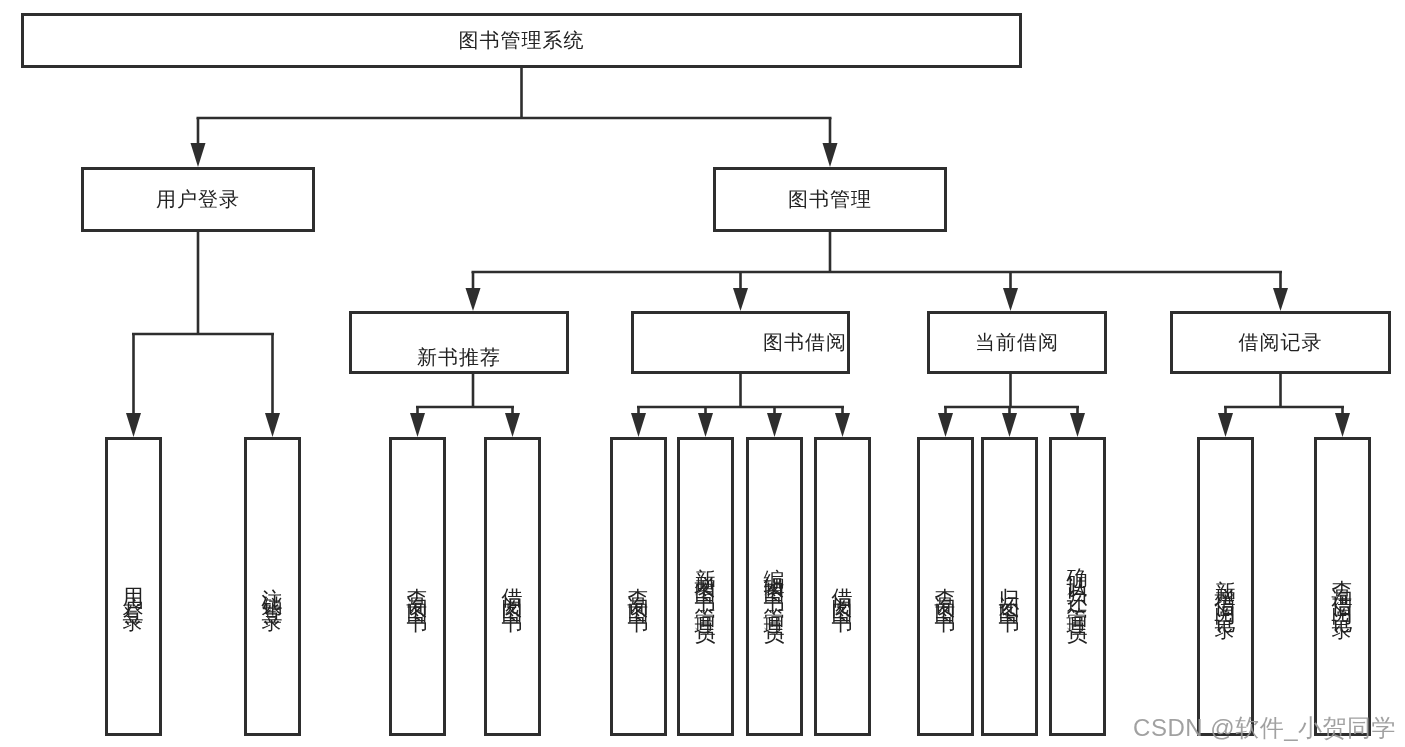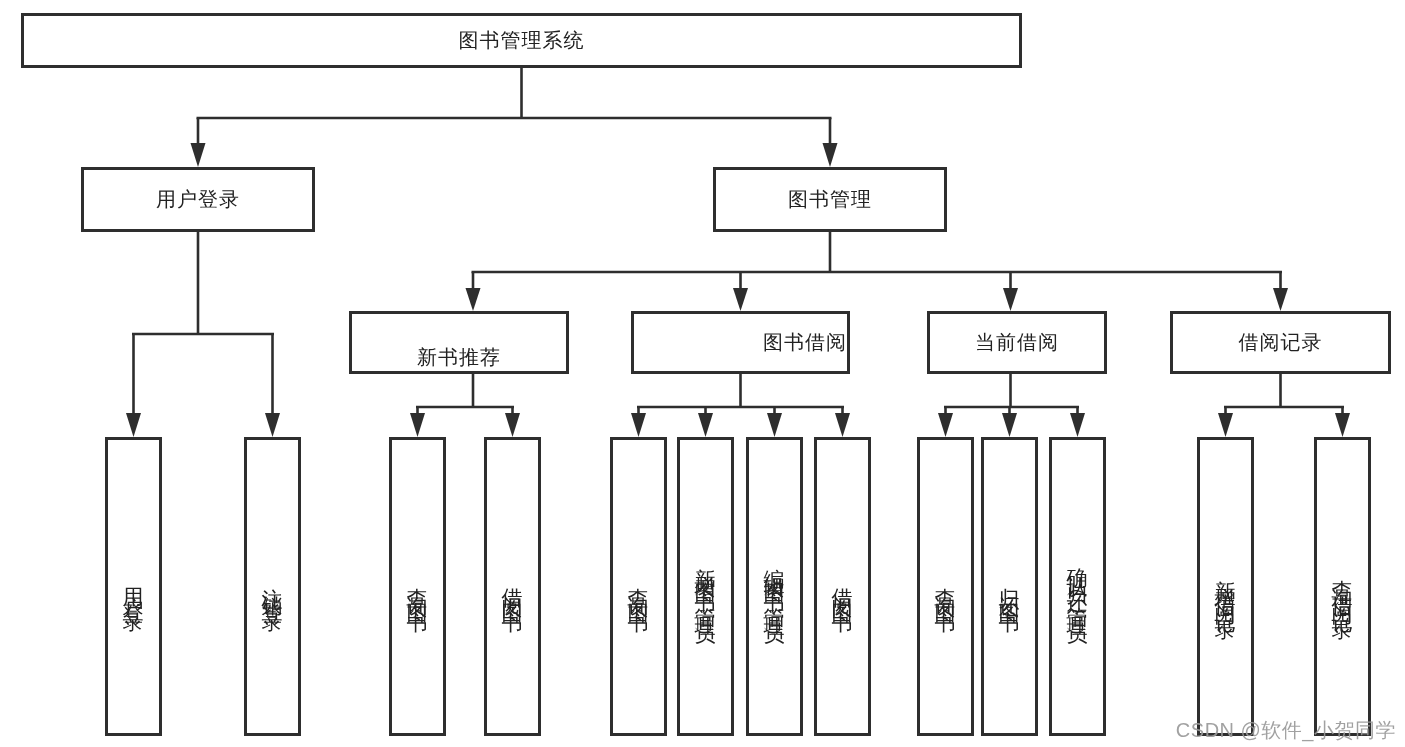--- a/index.html
+++ b/index.html
@@ -37,21 +37,21 @@
     text-orientation:mixed;
     font-size:21px;
     line-height:1;
     letter-spacing:8px;
     color:#222222;
     white-space:nowrap;
   }
   .watermark{
     position:absolute;
     right:9px;bottom:3px;
-    font-size:20px;
+    font-size:24px;
     color:#9a9a9a;
     opacity:0.92;
     z-index:5;
     letter-spacing:0.5px;
   }
 </style>
 </head>
 <body>
 
 <div id="canvas">

